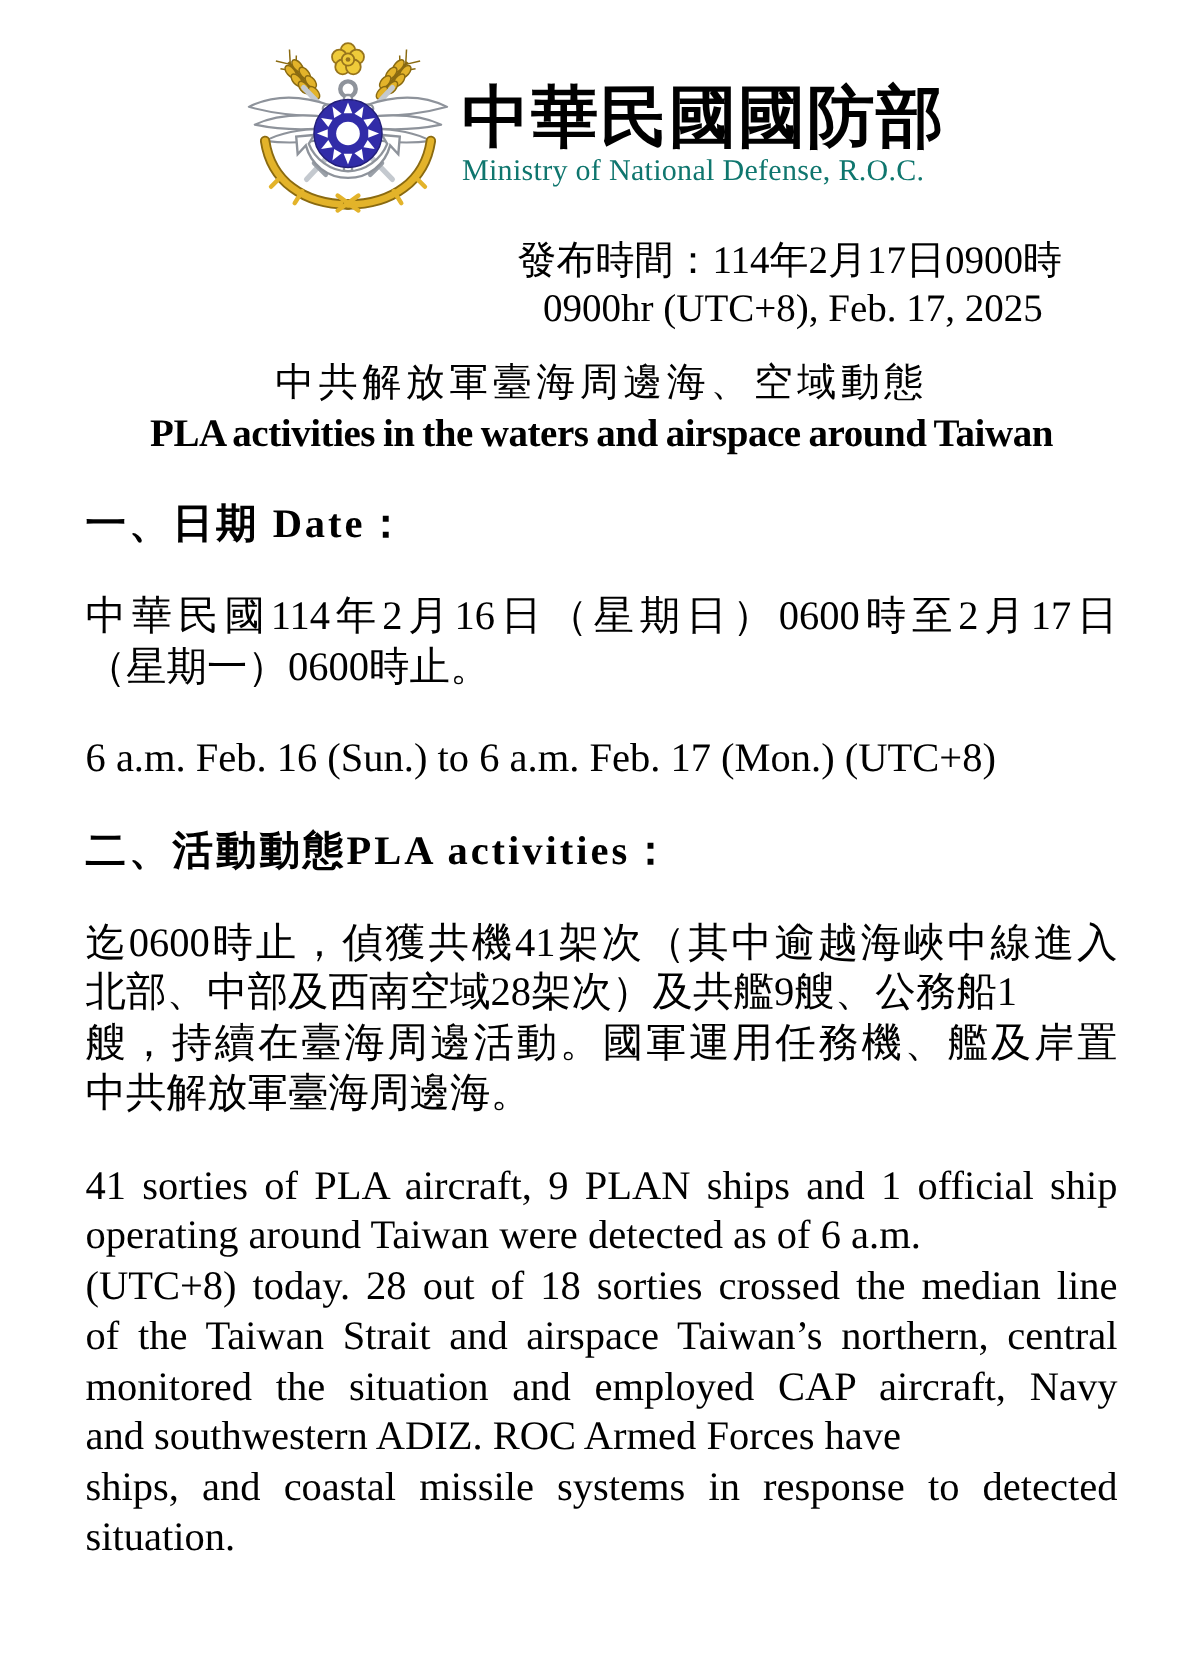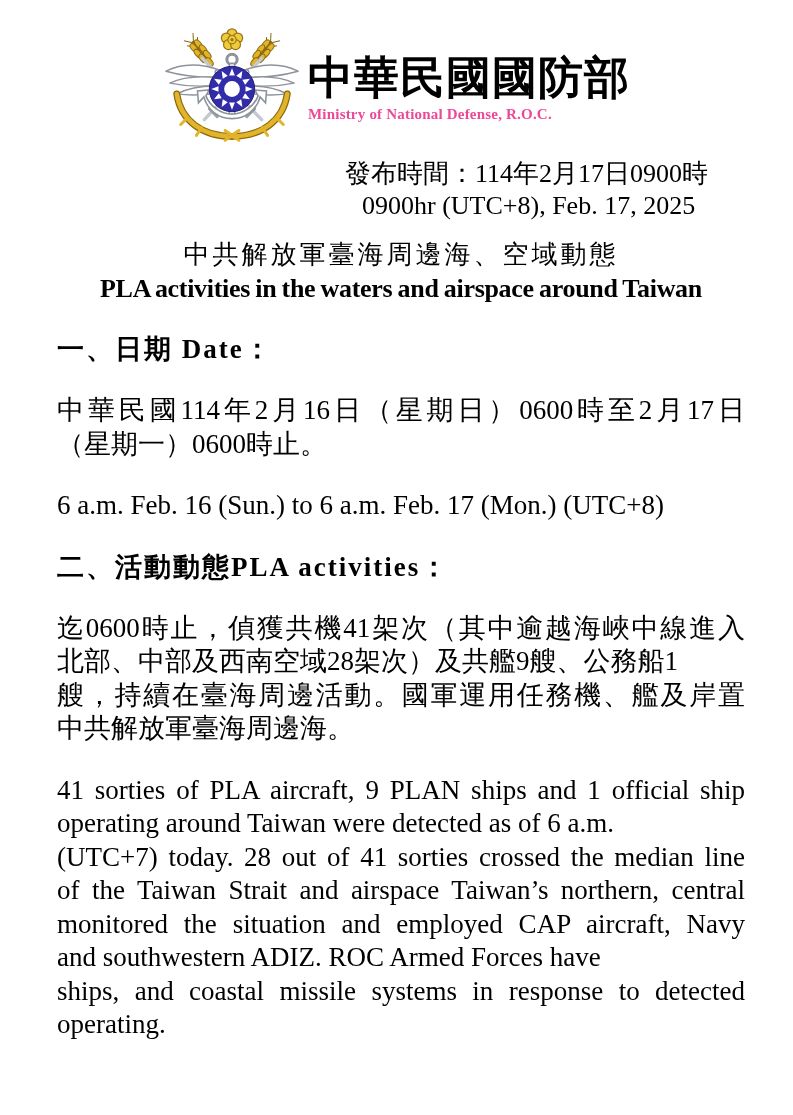--- a/index.html
+++ b/index.html
@@ -21,22 +21,22 @@
     display: flex; align-items: center; justify-content: center;
     gap: 2px; margin-left: -14px;
   }
   .emblem { width: 148px; height: 126px; flex: 0 0 auto; }
   .org-text { display: flex; flex-direction: column; }
   .org-zh {
     font-size: 45px; font-weight: 600; line-height: 50px;
     letter-spacing: 1px; white-space: nowrap;
   }
   .org-en {
-    font-size: 15px; font-weight: 700; line-height: 22px;
-    color: #ec4899; letter-spacing: 0.2px; white-space: nowrap;
+    font-size: 20px; font-weight: 400; line-height: 22px;
+    color: #0f766e; letter-spacing: 0.2px; white-space: nowrap;
   }
 
   
   .release { margin-top: 6px; font-size: 26px; line-height: 32px; }
   .release-zh { padding-left: 288px; white-space: nowrap; }
   .release-en { padding-left: 305px; white-space: nowrap; }
 
   
   .doc-title { text-align: center; margin-top: 16px; }
   .doc-title-zh {
@@ -197,21 +197,21 @@
   <div class="para">
     <div class="para-line jline">迄0600時止，偵獲共機41架次（其中逾越海峽中線進入</div>
     <div class="para-line">北部、中部及西南空域28架次）及共艦9艘、公務船1</div>
     <div class="para-line jline">艘，持續在臺海周邊活動。國軍運用任務機、艦及岸置</div>
     <div class="para-line">中共解放軍臺海周邊海。</div>
   </div>
 
   <div class="para">
     <div class="para-line jline">41 sorties of PLA aircraft, 9 PLAN ships and 1 official ship</div>
     <div class="para-line">operating around Taiwan were detected as of 6 a.m.</div>
-    <div class="para-line jline">(UTC+7) today. 28 out of 41 sorties crossed the median line</div>
+    <div class="para-line jline">(UTC+8) today. 28 out of 18 sorties crossed the median line</div>
     <div class="para-line jline">of the Taiwan Strait and airspace Taiwan’s northern, central</div>
     <div class="para-line jline">monitored the situation and employed CAP aircraft, Navy</div>
     <div class="para-line">and southwestern ADIZ. ROC Armed Forces have</div>
     <div class="para-line jline">ships, and coastal missile systems in response to detected</div>
-    <div class="para-line">operating.</div>
+    <div class="para-line">situation.</div>
   </div>
 
 </div>
 
 </body></html>

